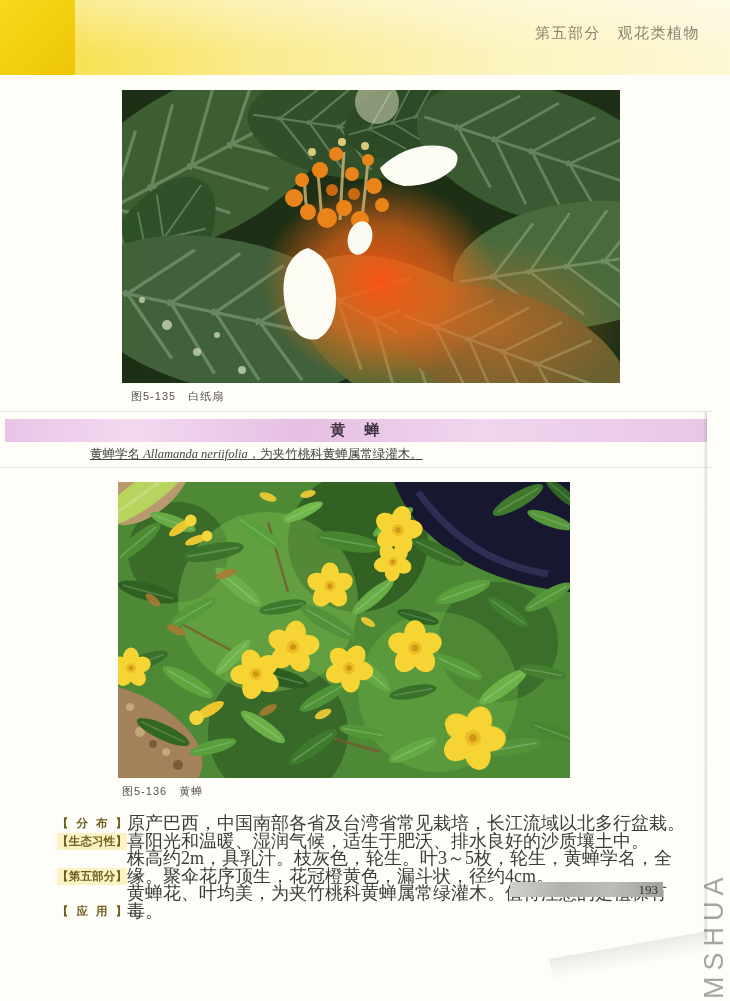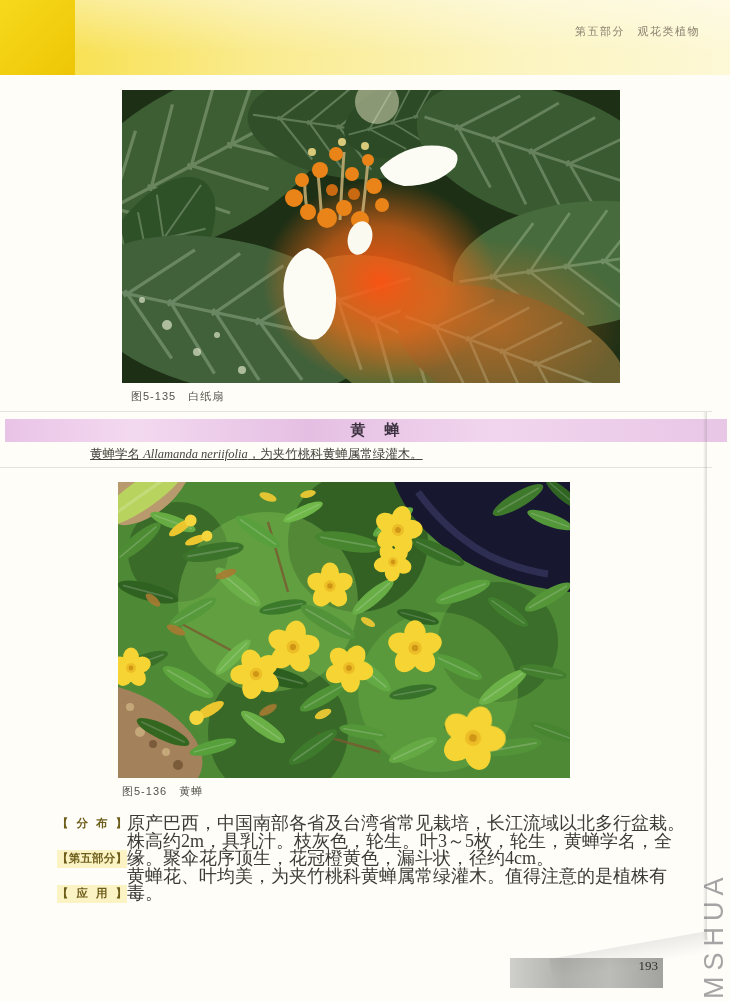--- a/index.html
+++ b/index.html
@@ -5,21 +5,21 @@
   html,body{margin:0;padding:0;background:#888;}
   .page{position:relative;width:730px;height:1001px;background:#fefdf8;overflow:hidden;
         font-family:"Liberation Serif","DejaVu Serif",serif;}
   
   .topband{position:absolute;left:0;top:0;width:730px;height:75px;
     background-image:linear-gradient(to bottom,rgba(255,255,255,.38),rgba(255,255,255,0) 70%),
       linear-gradient(to right,#f7dd3c,#faeb8e 35%,#fcf4bf 70%,#fdf8d6 100%);}
   .corner-square{position:absolute;left:0;top:0;width:75px;height:75px;
     background:linear-gradient(135deg,#f7d91c,#edc606);}
   .header-title{position:absolute;top:24px;right:30px;font-family:"Liberation Sans","DejaVu Sans",sans-serif;
-    font-size:11px;color:#8b8270;letter-spacing:1.5px;}
+    font-size:15px;color:#8b8270;letter-spacing:1.5px;}
   
   .photo{position:absolute;margin:0;padding:0;line-height:0;}
   .photo1{left:122px;top:90px;width:498px;height:293px;}
   .photo2{left:118px;top:482px;width:452px;height:296px;}
   .photo svg{display:block;}
   
   .caption{position:absolute;font-family:"Liberation Sans","DejaVu Sans",sans-serif;
     font-size:11px;color:#55524a;letter-spacing:1px;}
   .cap1{left:131px;top:389px;}
   .cap2{left:122px;top:784px;}
@@ -27,37 +27,37 @@
   .hairline{position:absolute;left:0;width:712px;height:1px;background:#e4e4de;}
   .hl1{top:411px;}
   .hl2{top:467px;}
   .scan-edge{position:absolute;left:703px;top:412px;width:4px;height:528px;
     background:linear-gradient(to right,rgba(0,0,0,0),rgba(100,100,95,.22));}
   .curl{position:absolute;right:20px;bottom:34px;width:160px;height:22px;transform:rotate(-10deg);
     background:linear-gradient(to bottom,rgba(120,120,130,.14),rgba(120,120,130,0));}
   
   .section-bar{position:absolute;left:5px;top:419px;width:702px;height:23px;
     background:linear-gradient(to right,#e9c3e7,#f3d9f0 18%,#e5bfe3 42%,#f1d5ee 68%,#e8c6e6 100%);
-    display:flex;align-items:center;justify-content:center;padding-left:20px;}
+    display:flex;align-items:center;justify-content:center;}
   .section-title{font-family:"Liberation Sans","DejaVu Sans",sans-serif;font-weight:bold;
     font-size:15px;color:#3c3140;letter-spacing:2px;}
   
   .intro{position:absolute;left:90px;top:446px;width:600px;margin:0;
     font-size:12.5px;color:#45453d;text-decoration:underline;}
   .latin{font-style:italic;}
   
   .entries{position:absolute;left:57px;top:815px;width:645px;}
   .entry{display:flex;align-items:flex-end;line-height:17.5px;}
   .entry-label{flex:0 0 70px;display:inline-block;width:70px;text-align:justify;text-align-last:justify;
     font-family:"Liberation Sans","DejaVu Sans",sans-serif;font-weight:bold;
     font-size:11.5px;line-height:17.5px;color:#6e5e1c;white-space:normal;}
   .entry:nth-child(2) .entry-label,.entry:nth-child(3) .entry-label{background:#fcf3c4;}
   .entry-text{margin:0;width:570px;font-size:18px;color:#3c3c36;}
   
-  .footer-bar{position:absolute;left:510px;top:958px;width:153px;height:30px;
+  .footer-bar{position:absolute;left:510px;top:882px;width:153px;height:15px;
     background:linear-gradient(to right,#cfcfcb,#b0b0ac 35%,#bcbcb8 65%,#a2a29e 100%);text-decoration:underline;}
   .page-number{position:absolute;right:5px;top:0px;font-size:13px;line-height:15px;color:#2e2e2a;}
   
   .watermark{position:absolute;right:0px;bottom:2px;height:150px;
     writing-mode:vertical-rl;transform:rotate(180deg);
     font-family:"Liberation Sans","DejaVu Sans",sans-serif;font-size:27px;letter-spacing:6px;
     color:#a5a5a5;}
 </style>
 </head>
 <body>
@@ -287,20 +287,24 @@
   </figure>
 
   <figcaption class="caption cap2">图5-136　黄蝉</figcaption>
 
   <section class="entries">
     <div class="entry">
       <span class="entry-label">【 分 布 】</span>
       <p class="entry-text">原产巴西，中国南部各省及台湾省常见栽培，长江流域以北多行盆栽。</p>
     </div>
     <div class="entry">
+      <span class="entry-label">【生态习性】</span>
+      <p class="entry-text">喜阳光和温暖、湿润气候，适生于肥沃、排水良好的沙质壤土中。</p>
+    </div>
+    <div class="entry">
       <span class="entry-label">【第五部分】</span>
       <p class="entry-text">株高约2m，具乳汁。枝灰色，轮生。叶3～5枚，轮生，黄蝉学名，全缘。聚伞花序顶生，花冠橙黄色，漏斗状，径约4cm。</p>
     </div>
     <div class="entry">
       <span class="entry-label">【 应 用 】</span>
       <p class="entry-text">黄蝉花、叶均美，为夹竹桃科黄蝉属常绿灌木。值得注意的是植株有毒。</p>
     </div>
   </section>
 
   <div class="footer-bar">

